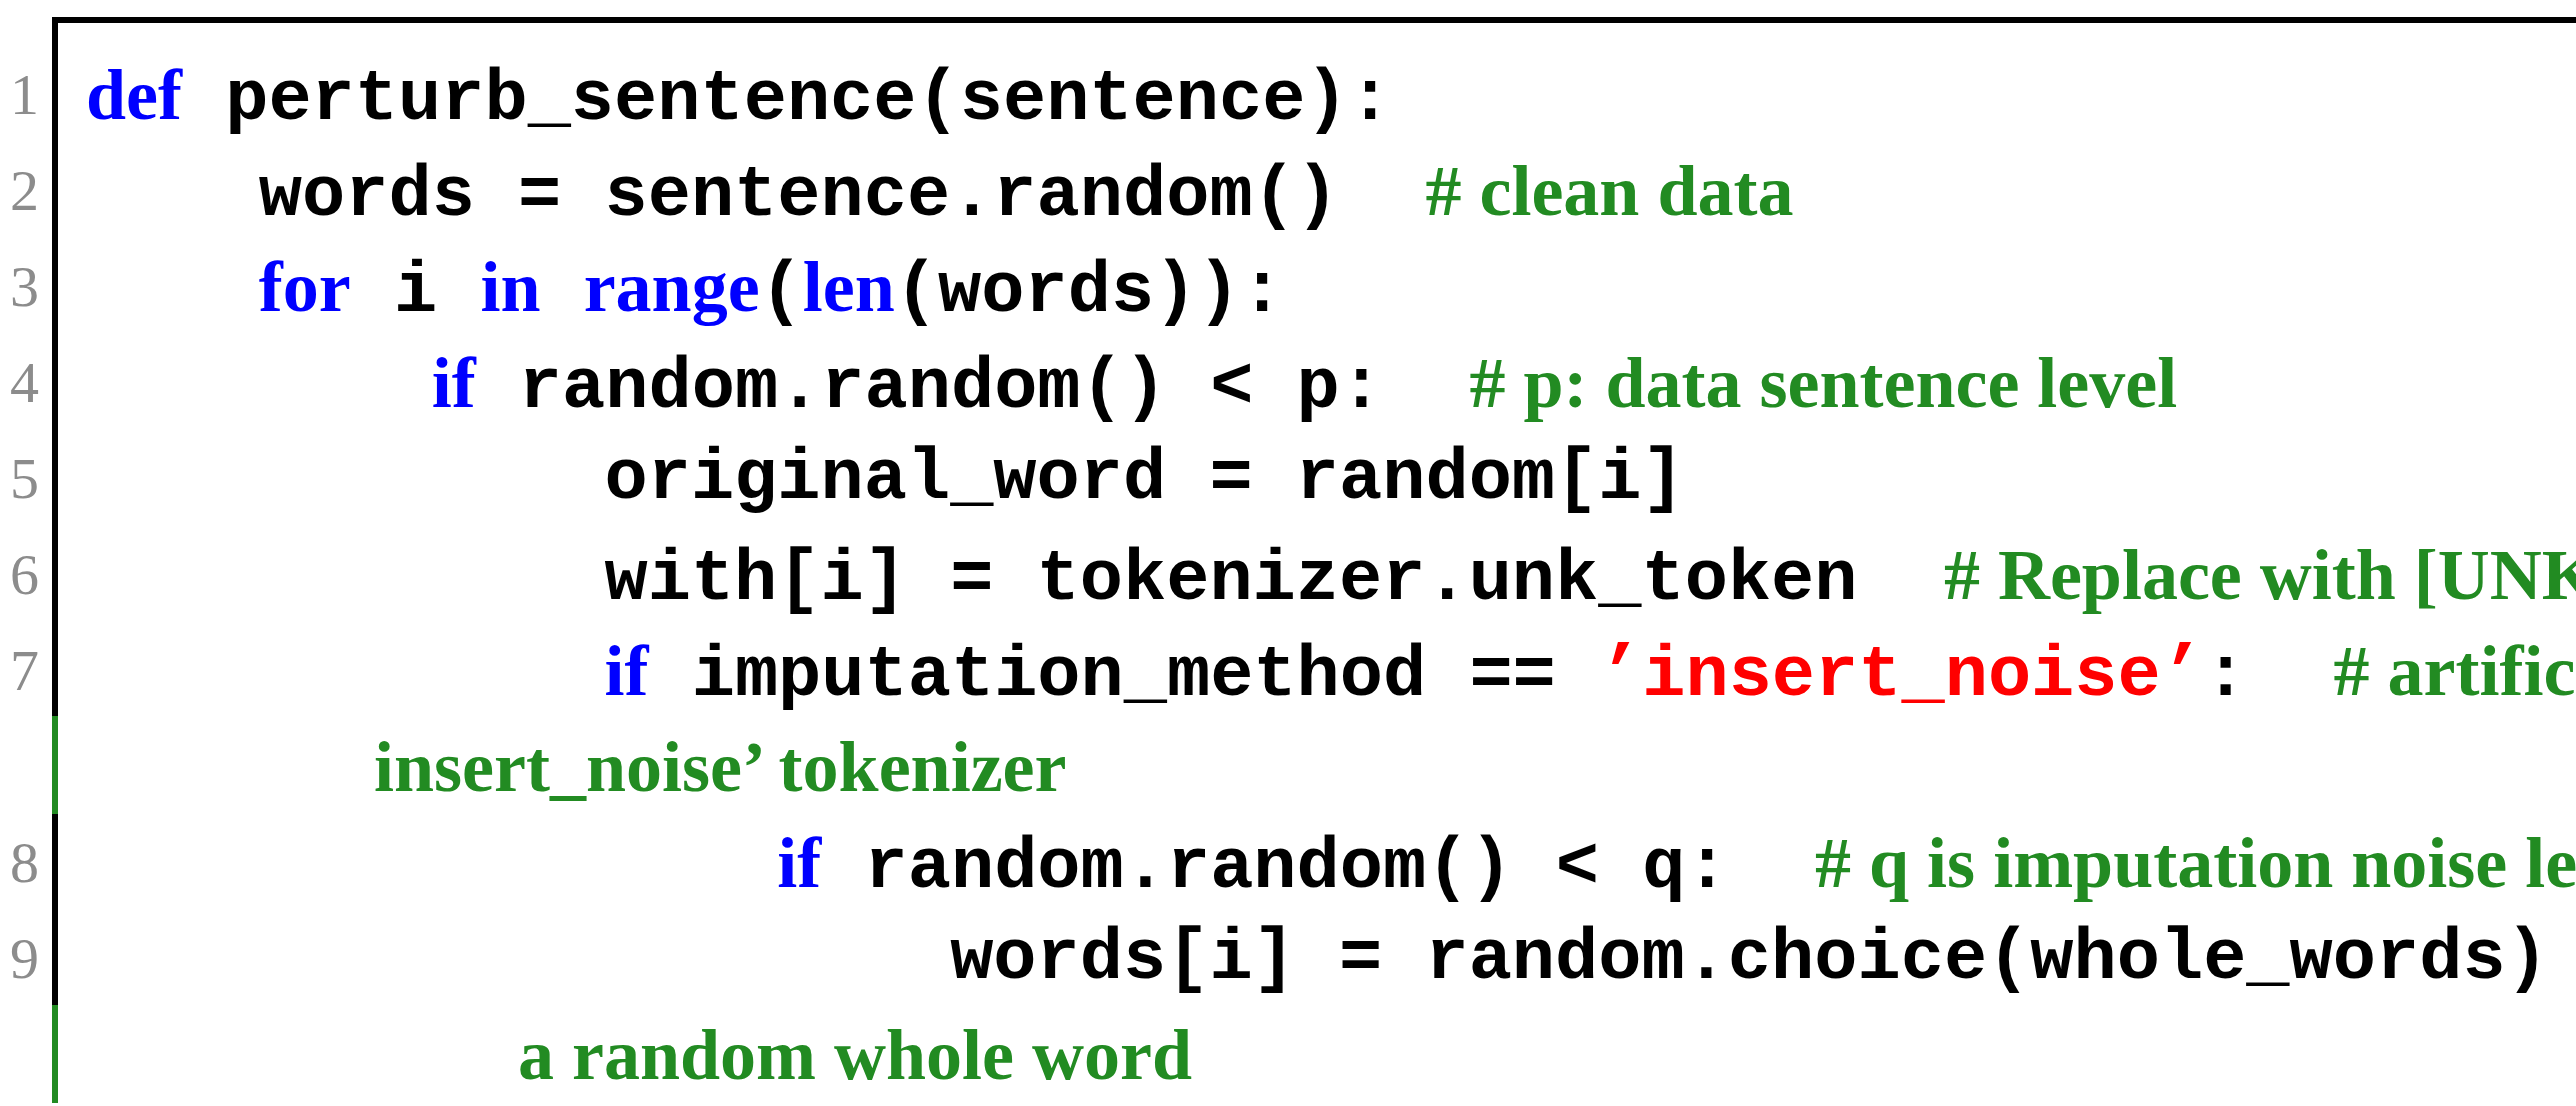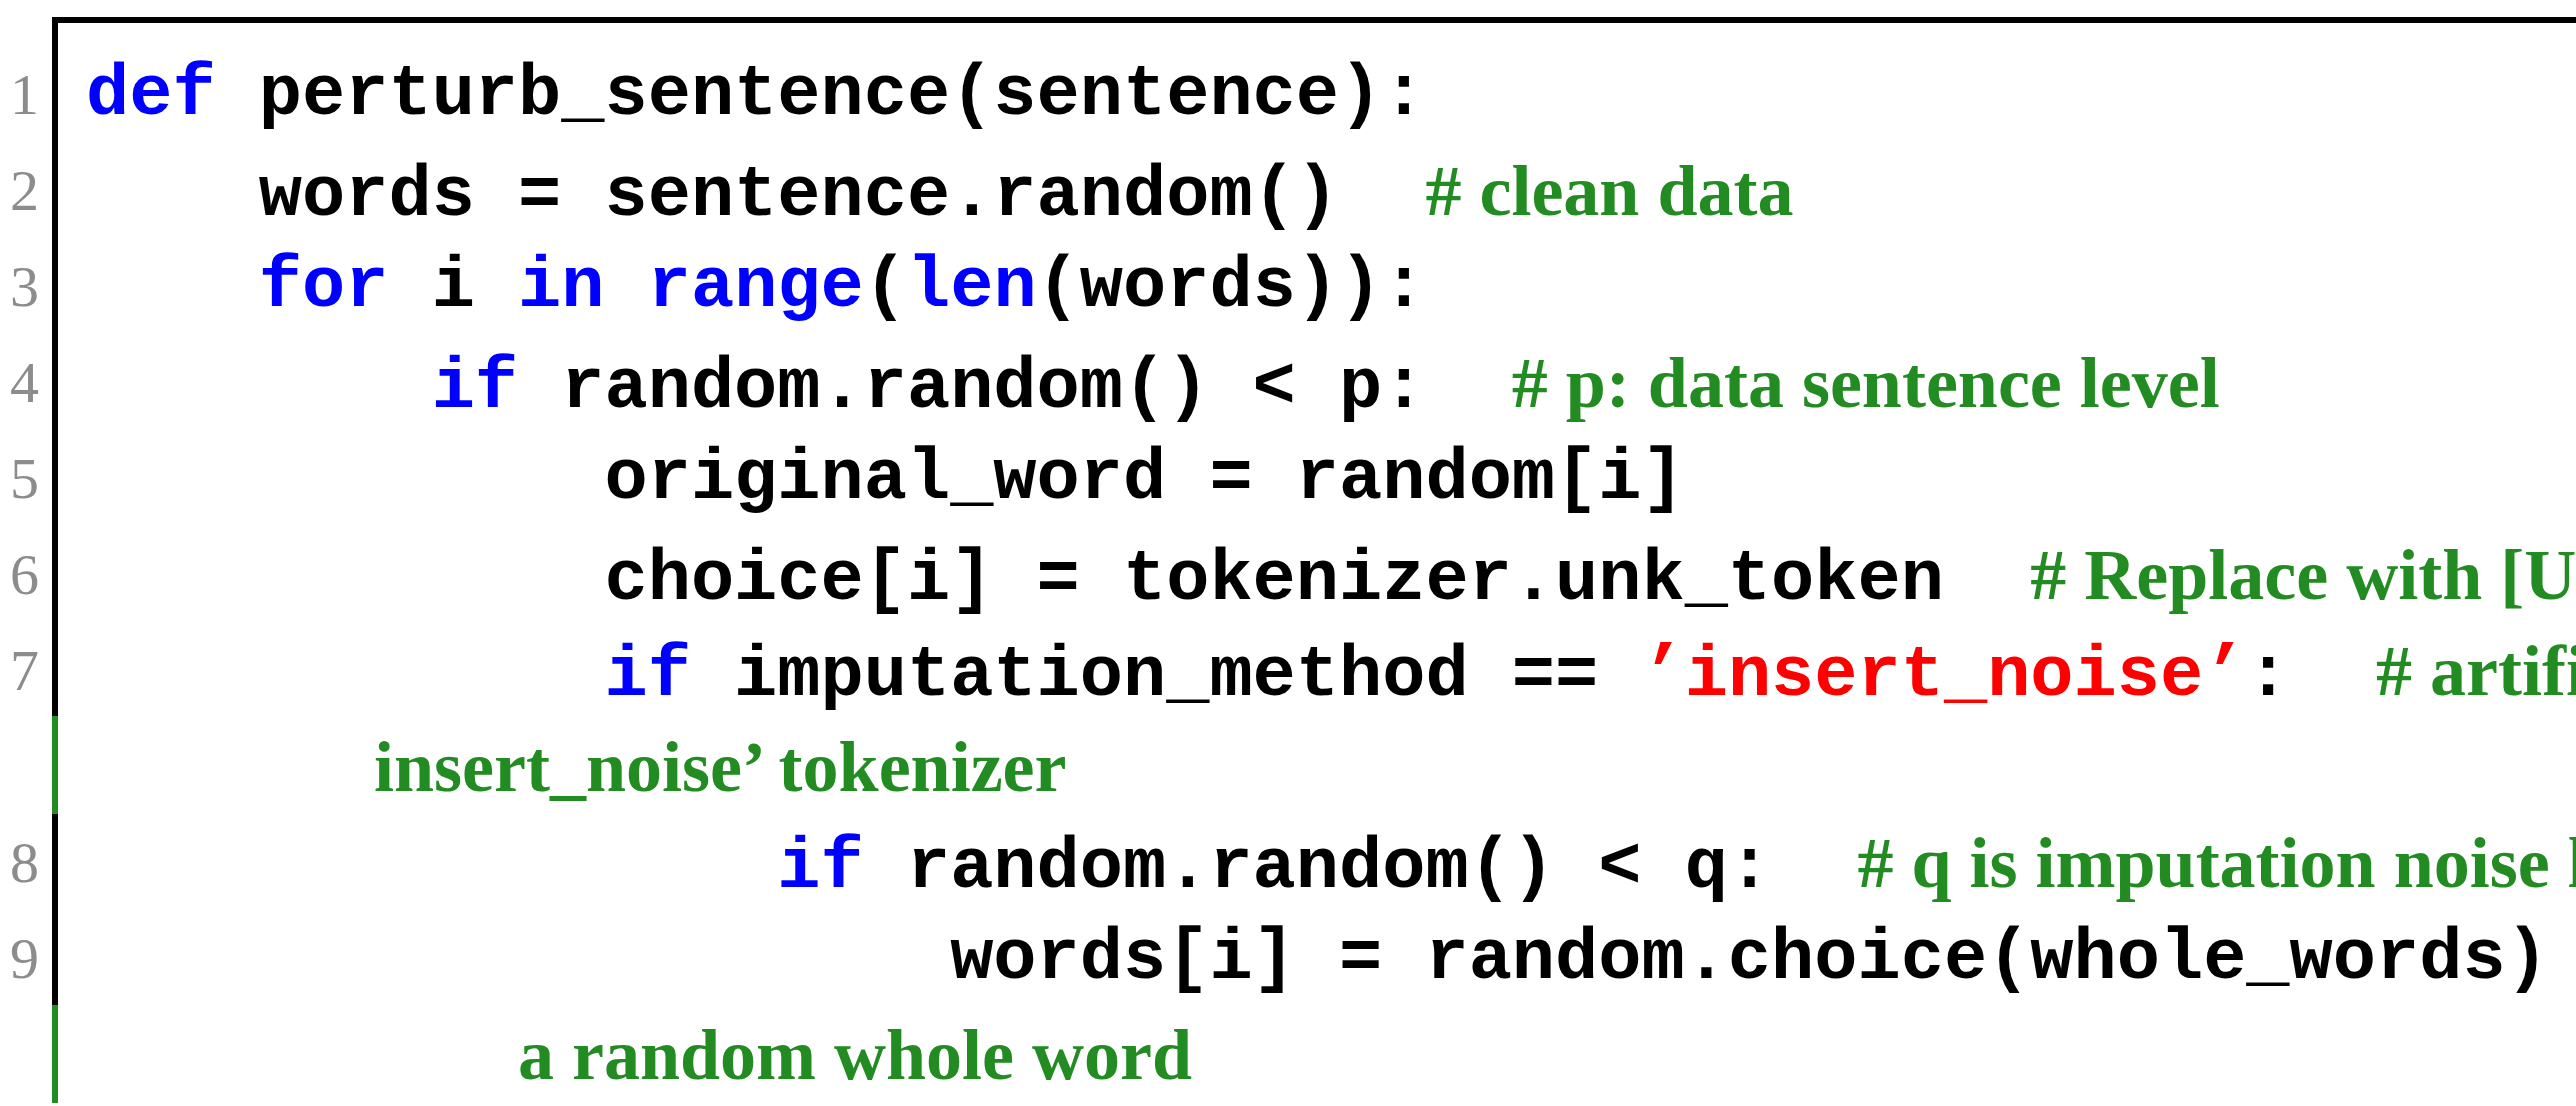--- a/index.html
+++ b/index.html
@@ -53,21 +53,21 @@
     font-size: 72px;
     font-weight: 700;
     color: var(--c-plain, #000);
   }
   .code-row {
     height: 96px;
     line-height: 96px;
     white-space: pre;
   }
   .tok-plain   { color: var(--c-plain, #000000); }
-  .tok-keyword { color: var(--c-keyword, #0000FF); }
+  .tok-keyword { color: var(--c-keyword, #0000FF); font-family: Liberation Serif, serif; }
   .tok-comment { color: var(--c-comment, #228B22); font-family: Liberation Serif, serif; }
   .tok-string  { color: var(--c-string, #FF0000); }
 </style>
 </head>
 <body>
 
 <div class="canvas" style="--c-plain: #000000; --c-keyword: #0000FF; --c-comment: #228B22; --c-string: #FF0000; --c-linenum: #8C8C8C; --c-frame: #000000;">
 
   <div class="frame-top"></div>
 
@@ -91,21 +91,21 @@
       <div class="gutter-row">9</div>
       <div class="gutter-row"> </div>
     </div>
 
   <div class="code">
       <div class="code-row"><span class="tok-keyword">def</span><span class="tok-plain"> perturb_sentence(sentence):</span></div>
       <div class="code-row"><span class="tok-plain">    words = sentence.random()  </span><span class="tok-comment"># clean data</span></div>
       <div class="code-row"><span class="tok-plain">    </span><span class="tok-keyword">for</span><span class="tok-plain"> i </span><span class="tok-keyword">in</span><span class="tok-plain"> </span><span class="tok-keyword">range</span><span class="tok-plain">(</span><span class="tok-keyword">len</span><span class="tok-plain">(words)):</span></div>
       <div class="code-row"><span class="tok-plain">        </span><span class="tok-keyword">if</span><span class="tok-plain"> random.random() &lt; p:  </span><span class="tok-comment"># p: data sentence level</span></div>
       <div class="code-row"><span class="tok-plain">            original_word = random[i]</span></div>
-      <div class="code-row"><span class="tok-plain">            choice[i] = tokenizer.unk_token  </span><span class="tok-comment"># Replace with [UNK]</span></div>
+      <div class="code-row"><span class="tok-plain">            with[i] = tokenizer.unk_token  </span><span class="tok-comment"># Replace with [UNK]</span></div>
       <div class="code-row"><span class="tok-plain">            </span><span class="tok-keyword">if</span><span class="tok-plain"> imputation_method == </span><span class="tok-string">’insert_noise’</span><span class="tok-plain">:  </span><span class="tok-comment"># artificial ’</span></div>
       <div class="code-row"><span class="tok-comment">                insert_noise’ tokenizer</span></div>
       <div class="code-row"><span class="tok-plain">                </span><span class="tok-keyword">if</span><span class="tok-plain"> random.random() &lt; q:  </span><span class="tok-comment"># q is imputation noise level</span></div>
       <div class="code-row"><span class="tok-plain">                    words[i] = random.choice(whole_words)  </span></div>
       <div class="code-row"><span class="tok-comment">                        a random whole word</span></div>
     </div>
 
 </div>
 
 

